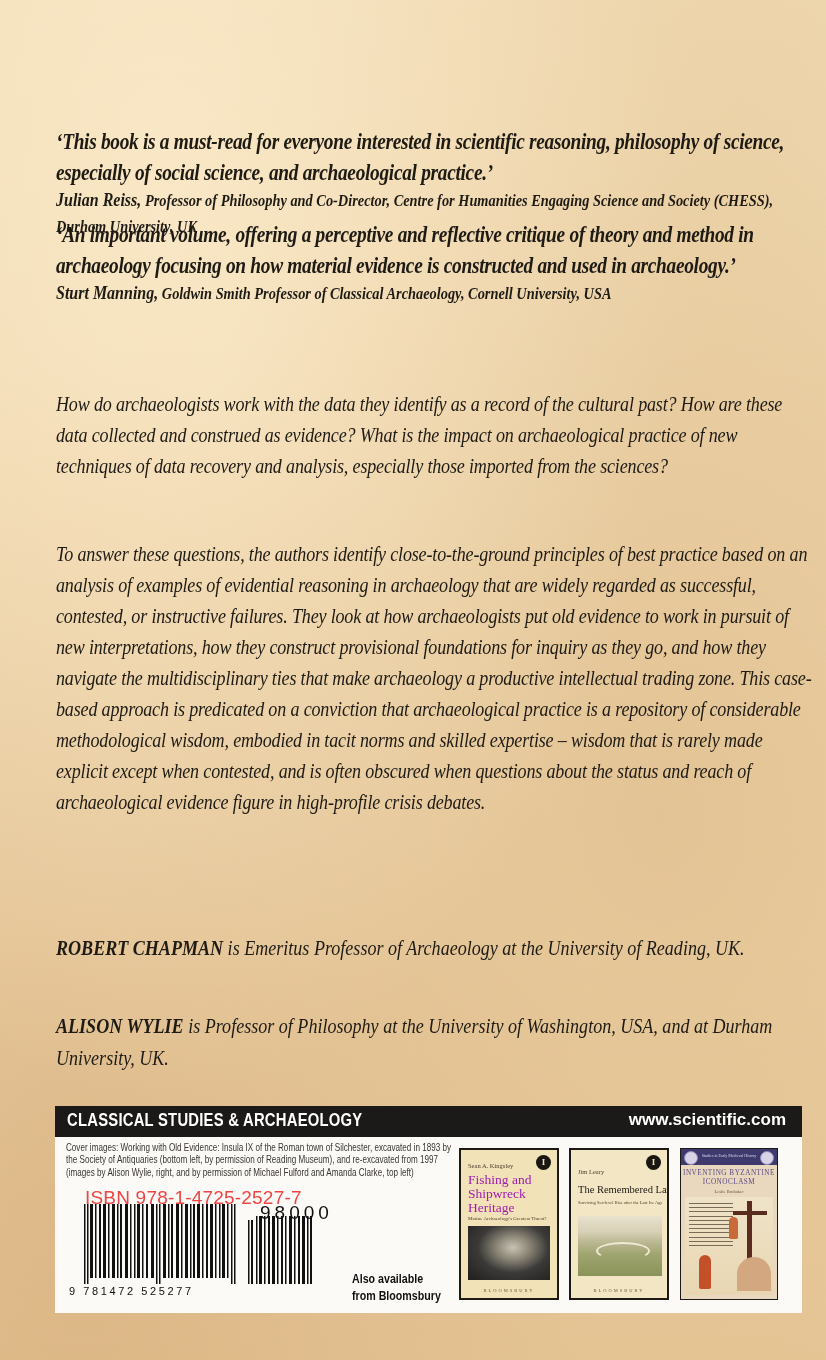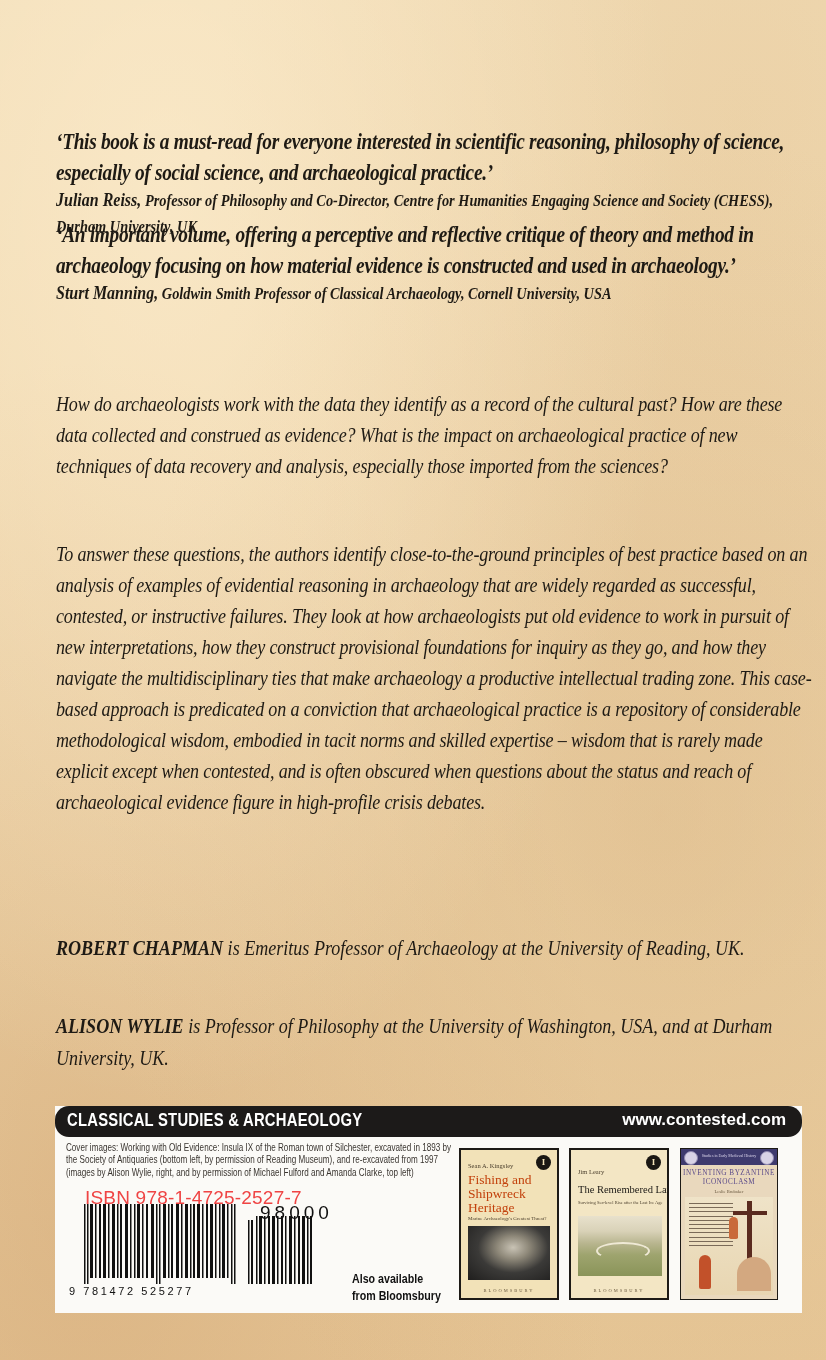--- a/index.html
+++ b/index.html
@@ -38,21 +38,21 @@
     transform: scaleX(0.86); transform-origin: left top; width: 880px; }
   .bio b { font-weight: bold; }
 
   
   .panel {
     position: absolute; left: 55px; top: 1106px; width: 747px; height: 207px;
     background: #fbfaf7;
   }
   .panel-header {
     position: absolute; left: 0; top: 0; width: 747px; height: 31px;
-    background: #1c1a19; color: #ffffff; border-radius: 14px;
+    background: #1c1a19; color: #ffffff;
   }
   .series-label {
     position: absolute; left: 12px; top: 3px;
     font-family: "Liberation Sans", "DejaVu Sans", sans-serif; font-weight: bold;
     font-size: 19px; letter-spacing: 0.3px; transform: scaleX(0.78); transform-origin: left top;
     white-space: nowrap;
   }
   .website {
     position: absolute; right: 16px; top: 4px;
     font-family: "Liberation Sans", "DejaVu Sans", sans-serif; font-weight: bold;
@@ -100,21 +100,21 @@
   }
   .book1 { left: 404px; background: #f2e2b8; }
   .book2 { left: 514px; background: #f3e6c4; }
   .book3 { left: 625px; width: 98px; border-width: 1px; background: #e9d8bd; }
 
   .b-author { position: absolute; left: 7px; top: 12px; font-size: 6.5px; color: #4a3e2c; white-space: nowrap; }
   .b-badge {
     position: absolute; right: 6px; top: 5px; width: 15px; height: 15px; border-radius: 50%;
     background: #1a1713; color: #f2e2b8; font-size: 9px; line-height: 15px; text-align: center; font-weight: bold;
   }
-  .b1-title { position: absolute; left: 7px; top: 23px; font-size: 13.5px; line-height: 14px; color: #c2410c; width: 90px; }
+  .b1-title { position: absolute; left: 7px; top: 23px; font-size: 13.5px; line-height: 14px; color: #a21caf; width: 90px; }
   .b1-sub { position: absolute; left: 7px; top: 66px; font-size: 5px; color: #4a3e2c; white-space: nowrap; }
   .b1-img {
     position: absolute; left: 7px; top: 76px; width: 82px; height: 54px;
     background: radial-gradient(ellipse at 55% 40%, #c9c3b5 0%, #8e8879 25%, #3b3a38 55%, #1f1e1d 100%);
   }
   .b-foot { position: absolute; left: 0; width: 100%; bottom: 5px; text-align: center; font-size: 4.5px; letter-spacing: 2px; color: #6a5a40; }
 
   .b2-title { position: absolute; left: 7px; top: 34px; font-size: 10.5px; color: #1c1a16; white-space: nowrap; }
   .b2-sub { position: absolute; left: 7px; top: 50px; font-size: 4.5px; color: #4a3e2c; white-space: nowrap; }
   .b2-img {
@@ -178,21 +178,21 @@
   </div>
   <div class="content" style="top:933px;">
     <p class="bio">
       <b>ROBERT CHAPMAN</b><span> is Emeritus Professor of Archaeology at the University of Reading, UK.</span>
     </p>
   </div>
 
   <div class="panel">
     <div class="panel-header">
       <span class="series-label">CLASSICAL STUDIES &amp; ARCHAEOLOGY</span>
-      <span class="website">www.contested.com</span>
+      <span class="website">www.scientific.com</span>
     </div>
 
     <div class="credits">
       <div class="credits-inner">Cover images: Working with Old Evidence: Insula IX of the Roman town of Silchester, excavated in 1893 by the Society of Antiquaries (bottom left, by permission of Reading Museum), and re-excavated from 1997 (images by Alison Wylie, right, and by permission of Michael Fulford and Amanda Clarke, top left)</div>
     </div>
 
     <div class="isbn">ISBN 978-1-4725-2527-7</div>
 
     <svg class="barcode-main" viewBox="0 0 155 80" preserveAspectRatio="none">
       <g fill="#111">

